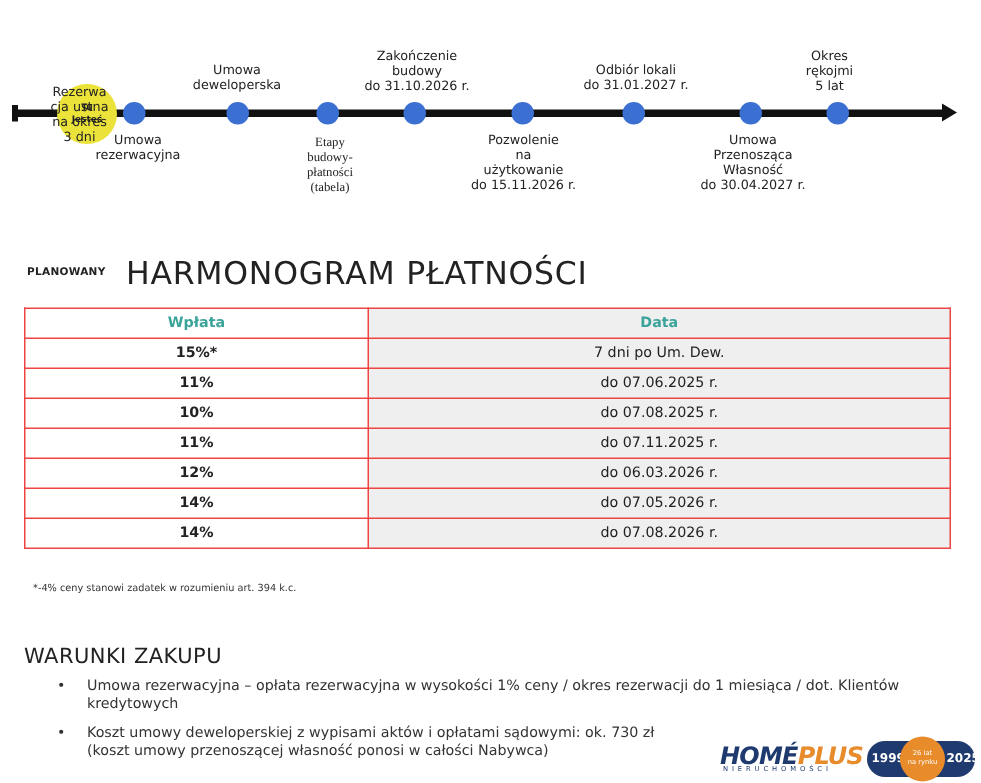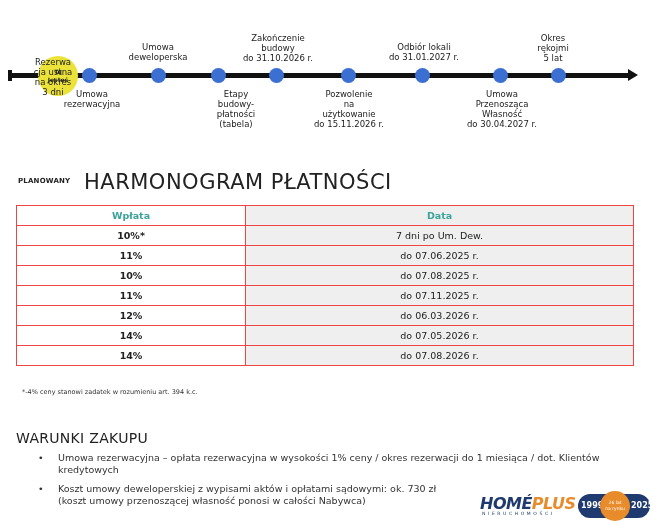--- a/index.html
+++ b/index.html
@@ -61,21 +61,21 @@
     <div class="lbl" style="left: 238px; top: 33px; width: 80px;">Zakończenie
 budowy
 do 31.10.2026 r.</div>
     <div class="lbl" style="left: 382px; top: 42px; width: 84px;">Odbiór lokali
 do 31.01.2027 r.</div>
     <div class="lbl" style="left: 530px; top: 33px; width: 46px;">Okres
 rękojmi
 5 lat</div>
     <div class="lbl" style="left: 58px; top: 89px; width: 68px;">Umowa
 rezerwacyjna</div>
-    <div class="lbl" style="left: 208px; top: 89px; width: 56px;">Etapy
+    <div class="lbl" style="left: 192px; top: 89px; width: 56px; font-family: Liberation Serif, serif;">Etapy
 budowy-
 płatności
 (tabela)</div>
     <div class="lbl" style="left: 308px; top: 89px; width: 82px;">Pozwolenie
 na
 użytkowanie
 do 15.11.2026 r.</div>
     <div class="lbl" style="left: 460px; top: 89px; width: 84px;">Umowa
 Przenosząca
 Własność
@@ -87,21 +87,21 @@
 
 <table>
   <thead>
     <tr>
       <th class="col1">Wpłata</th>
       <th class="col2">Data</th>
     </tr>
   </thead>
   <tbody id="tbody">
       <tr>
-        <td class="col1">10%*</td>
+        <td class="col1">15%*</td>
         <td class="col2">7 dni po Um. Dew.</td>
       </tr>
       <tr>
         <td class="col1">11%</td>
         <td class="col2">do 07.06.2025 r.</td>
       </tr>
       <tr>
         <td class="col1">10%</td>
         <td class="col2">do 07.08.2025 r.</td>
       </tr>

